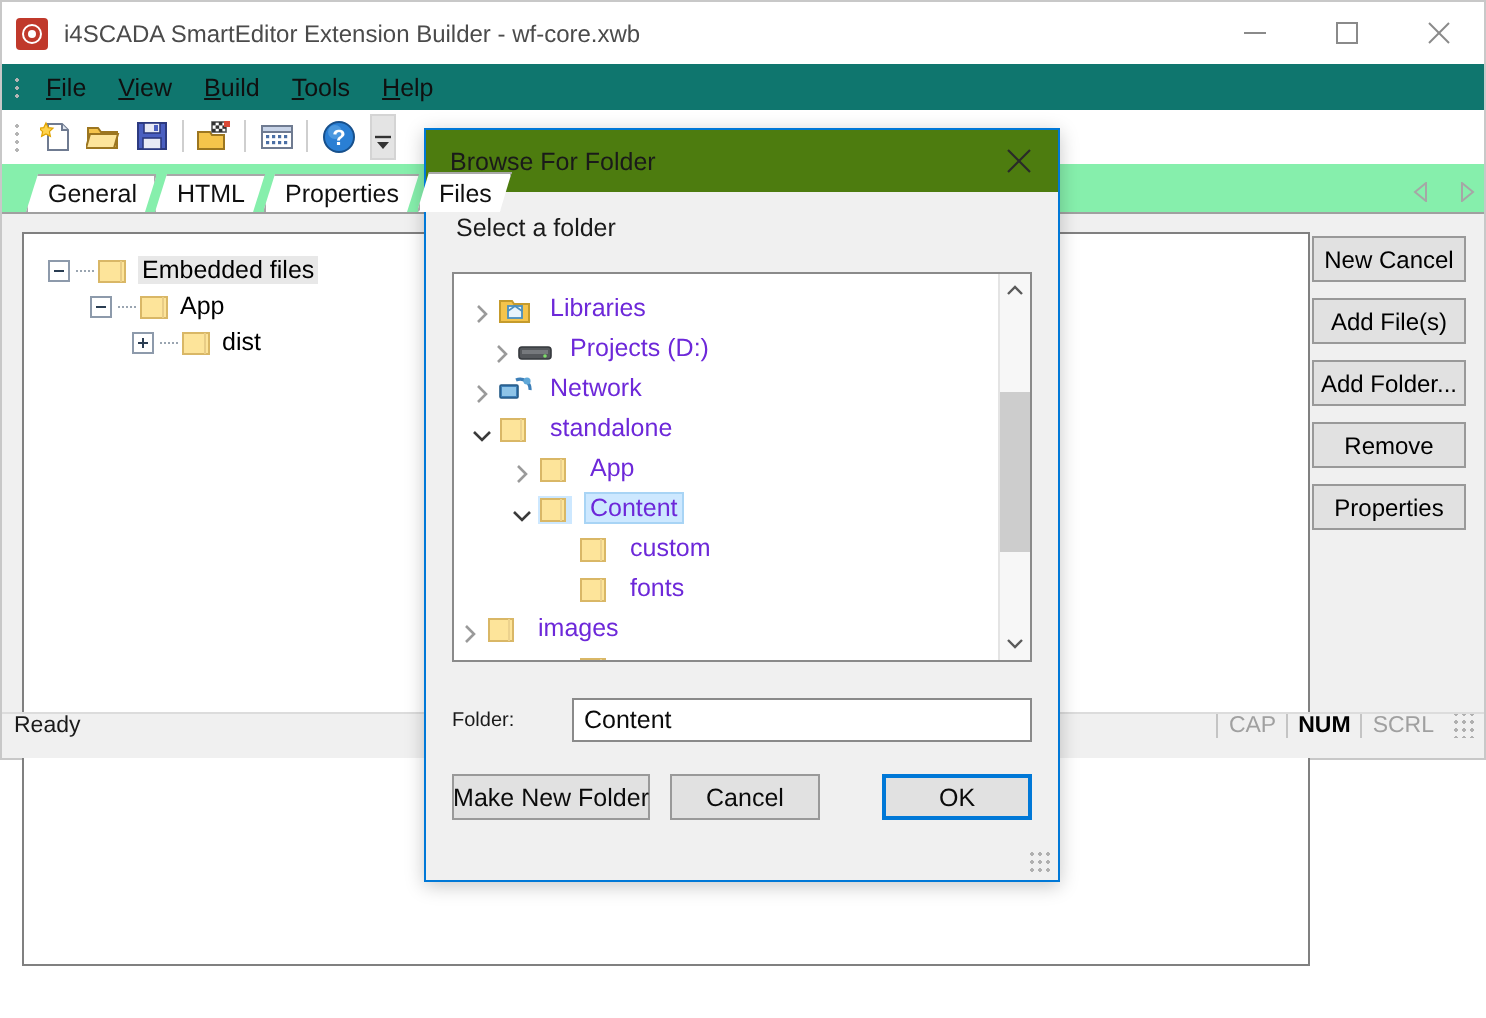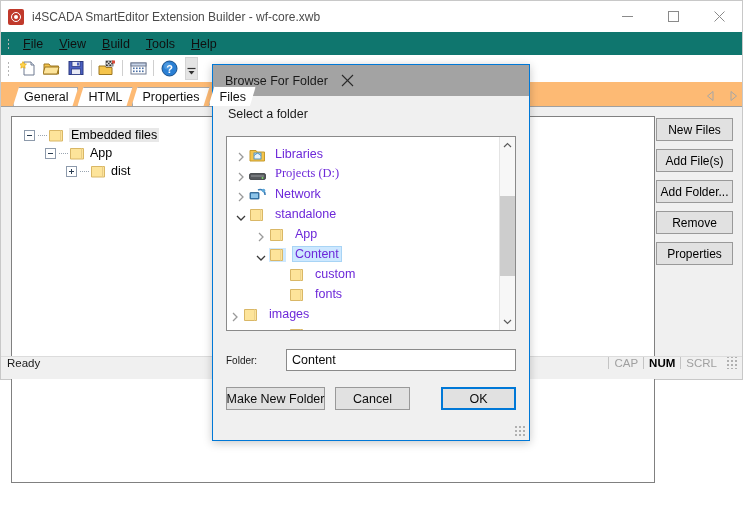--- a/index.html
+++ b/index.html
@@ -145,21 +145,21 @@
     align-items: flex-end;
     justify-content: center;
     margin-left: 4px;
     box-sizing: border-box;
     padding-bottom: 3px;
   }
 
   
   .tabstrip {
     height: 24px;
-    background: #fdba74;
+    background: #86efac;
     display: flex;
     align-items: flex-end;
     flex: none;
     position: relative;
     border-bottom: 1px solid #a0a0a0;
     padding-left: 12px;
   }
   .tab {
     height: 19px;
     line-height: 19px;
@@ -325,23 +325,24 @@
     width: 318px; height: 377px;
     background: #f0f0f0;
     border: 1px solid #0078d7;
     box-sizing: border-box;
     display: flex;
     flex-direction: column;
     box-shadow: 0 2px 9px rgba(0,0,0,0.22);
   }
   .dlg-title {
     height: 31px;
-    background: #a3a3a3;
-    display: flex;
-    align-items: center;
+    background: #4d7c0f;
+    display: flex;
+    align-items: center;
+    justify-content: space-between;
     flex: none;
   }
   .dlg-title-text {
     font-size: 12.5px;
     color: #1a1a1a;
     margin-left: 12px;
   }
   .dlg-close {
     width: 40px; height: 30px;
     display: flex;
@@ -664,21 +665,21 @@
               <path d="M0.5 1.5 h13 v10.5 h-13 z" fill="#fde49a" stroke="#d9b766" stroke-width="1"></path>
               <path d="M11.5 1.5 v10.5" stroke="#e8cc86" stroke-width="1"></path>
             </svg>
         </div>
         <div class="tlabel">dist</div>
       </div>
 
     </div>
 
     <div class="side-buttons">
-      <div class="side-btn">New Files</div>
+      <div class="side-btn">New Cancel</div>
       <div class="side-btn">Add File(s)</div>
       <div class="side-btn">Add Folder...</div>
       <div class="side-btn">Remove</div>
       <div class="side-btn">Properties</div>
     </div>
 
   </div>
 
   <div class="statusbar">
     <div class="status-text">Ready</div>
@@ -720,21 +721,21 @@
           <div class="dicon">
             <svg width="17" height="14" viewBox="0 0 17 14">
               <path d="M1 2.5 h6 l1 1.5 h7.5 v9 h-14.5 z" fill="#f5c44b" stroke="#c59b2c" stroke-width="1"></path>
               <rect x="5" y="5" width="7" height="6" fill="#e8f4fb" stroke="#4a8fbf" stroke-width="0.9"></rect>
               <path d="M5 7.5 L8.5 5 L12 7.5" fill="none" stroke="#4a8fbf" stroke-width="0.9"></path>
             </svg>
           </div>
           <div class="dname">Libraries</div>
         </div>
 
-        <div class="dnode" style="padding-left:6px;font-family:Liberation Serif, serif;">
+        <div class="dnode" style="padding-left:16px;">
           <div class="dchev">
             <svg width="8" height="10" viewBox="0 0 8 10">
                 <path d="M2 1 L6 5 L2 9" fill="none" stroke="#9a9a9a" stroke-width="1.3"></path>
               </svg>
           </div>
           <div class="dicon">
             <svg width="17" height="14" viewBox="0 0 17 14">
               <path d="M2 5.5 h13 a1.5 1.5 0 0 1 1.5 1.5 v3 a1.5 1.5 0 0 1 -1.5 1.5 h-13 a1.5 1.5 0 0 1 -1.5 -1.5 v-3 a1.5 1.5 0 0 1 1.5 -1.5 z" fill="#55585c" stroke="#35383c" stroke-width="0.8"></path>
               <rect x="2" y="7" width="13" height="2" fill="#76797d"></rect>
               <circle cx="13.5" cy="10" r="0.9" fill="#7ede6a"></circle>

